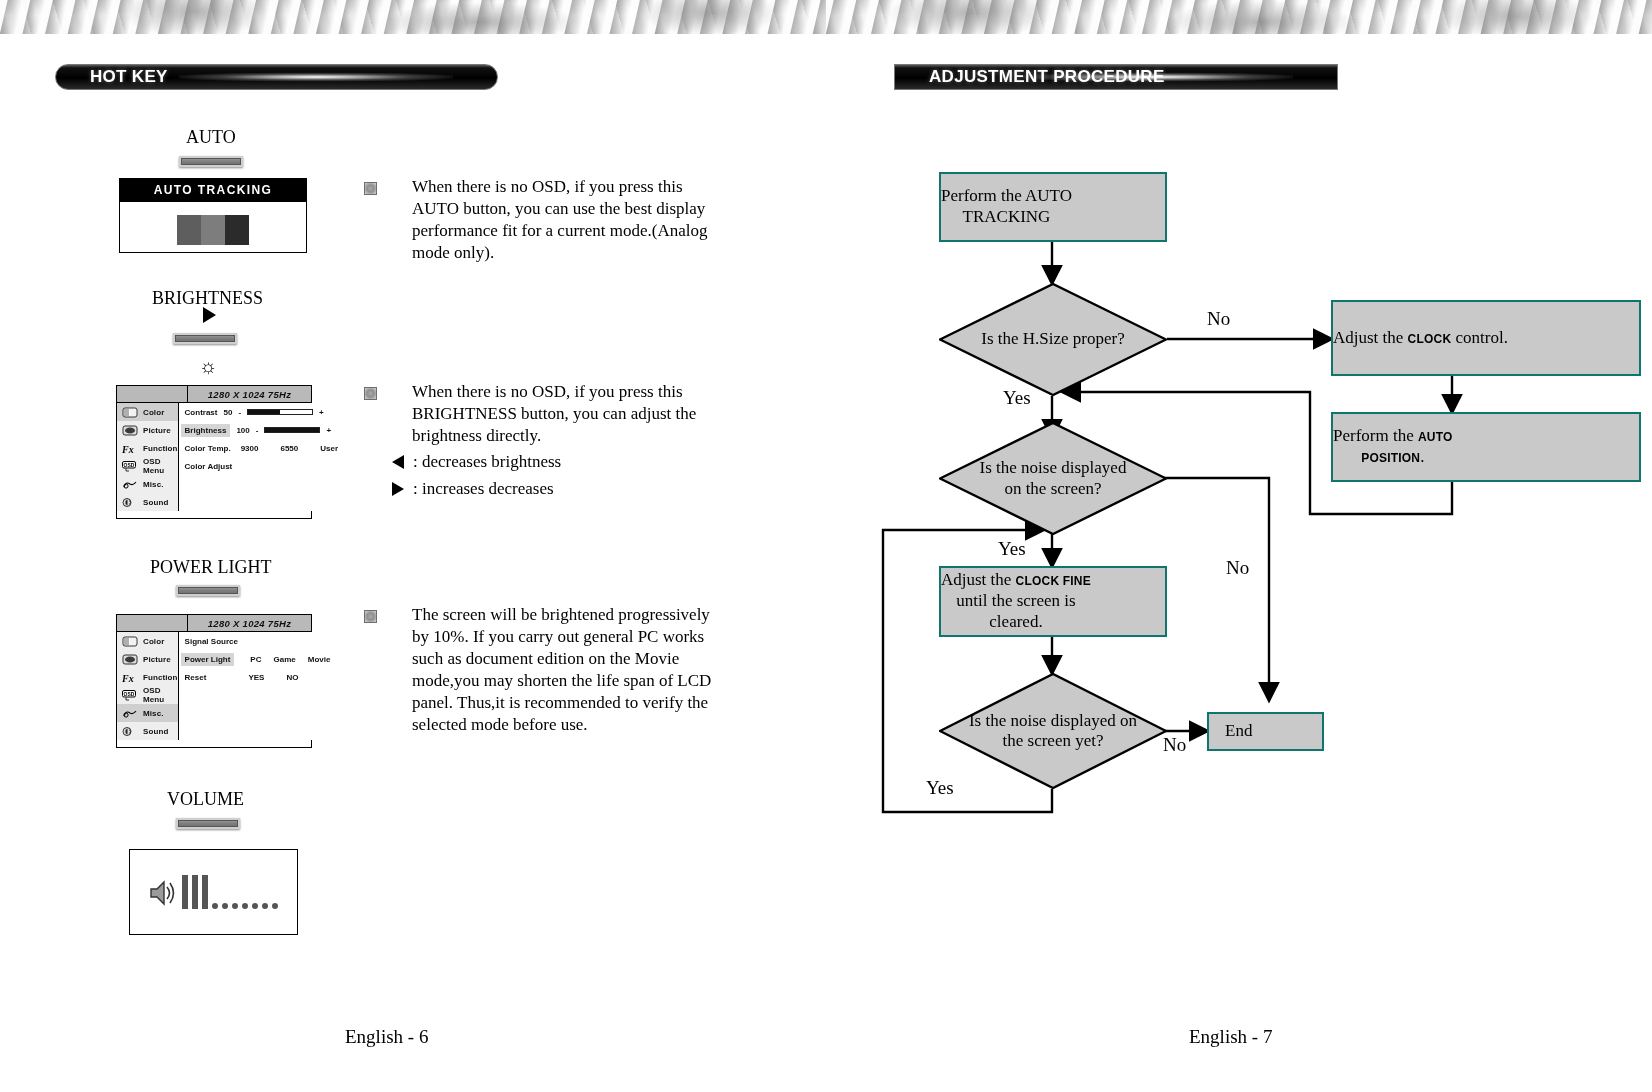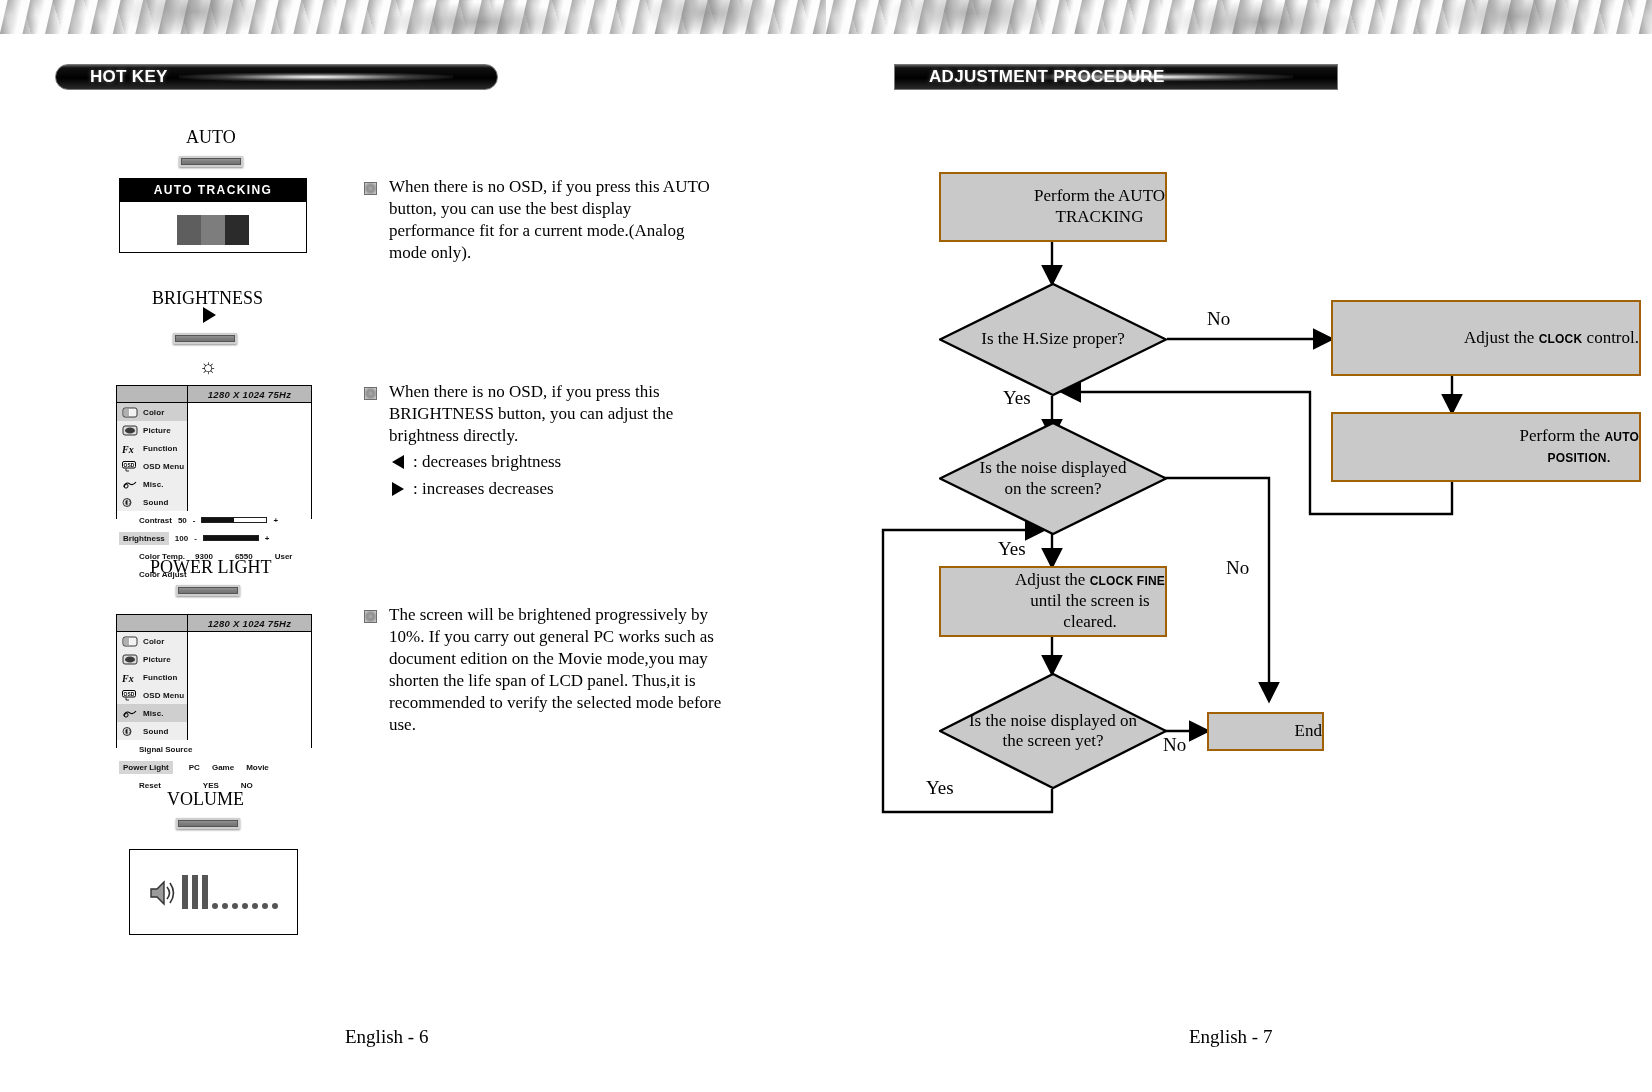--- a/index.html
+++ b/index.html
@@ -70,21 +70,21 @@
   .arrow-right{
     position:absolute;width:0;height:0;
     border-top:8px solid transparent;border-bottom:8px solid transparent;
     border-left:13px solid #000;
   }
   .sun{position:absolute;font-size:20px;line-height:1;color:#000;}
 
   
   .bullet{
     position:absolute;
-    display:flex;align-items:flex-start;gap:12px;
+    display:flex;align-items:flex-start;gap:35px;
   }
   .bullet .sq{
     width:13px;height:13px;flex:0 0 13px;margin-top:6px;
     background:radial-gradient(circle at 50% 50%, #a9a9a9 0%, #8f8f8f 45%, #d7d7d7 100%);
     border:1px solid #6e6e6e;
     box-sizing:border-box;
   }
   .bullet p{
     margin:0;font-size:17px;line-height:1.30;color:#000;
     font-family:"Liberation Serif",serif;
@@ -109,48 +109,48 @@
 
   
   .osd{position:absolute;border:1px solid #000;box-sizing:border-box;background:#fff;
        font-family:"Liberation Sans",sans-serif;}
   .osd-title{
     background:#b9b9b9;height:17px;display:flex;align-items:center;
     border-bottom:1px solid #000;box-sizing:border-box;
   }
   .osd-title .spacer{width:71px;height:100%;border-right:1px solid #000;box-sizing:border-box;background:#b9b9b9;}
   .osd-title .res{flex:1;text-align:center;font-size:9.5px;font-weight:bold;color:#111;letter-spacing:.3px;font-style:italic;}
-  .osd-main{display:flex;flex-direction:column;}
+  .osd-main{display:flex;}
   .osd-side{
     width:71px;border-right:1px solid #000;box-sizing:border-box;background:#eee;
   }
   .osd-item{display:flex;align-items:center;gap:5px;height:18px;padding-left:5px;box-sizing:border-box;}
   .osd-item.sel{background:#cfcfcf;}
   .osd-item span.tx{font-size:8px;font-weight:bold;color:#111;letter-spacing:.1px;}
   .osd-right{flex:1;background:#fff;position:relative;}
   .osd-row{display:flex;align-items:center;height:18px;font-size:8px;font-weight:bold;color:#111;padding-left:6px;gap:6px;}
-  .osd-row .lab{white-space:nowrap;margin-left:16px;}
+  .osd-row .lab{white-space:nowrap;}
   .osd-row .lab.hl{background:#d5d5d5;padding:2px 4px;margin-left:-4px;}
   .slider{position:relative;display:flex;align-items:center;gap:3px;}
   .slider .track{height:6px;background:#fff;border:1px solid #222;position:relative;box-sizing:border-box;}
   .slider .fill{position:absolute;left:0;top:0;bottom:0;background:#111;}
   .mini{font-size:8px;font-weight:bold;}
   .ico{width:16px;height:11px;flex:0 0 16px;display:block;}
 
   
   .vol-panel{position:absolute;border:1px solid #000;background:#fff;box-sizing:border-box;}
   .vol-inner{position:absolute;left:18px;top:50%;transform:translateY(-50%);display:flex;align-items:flex-end;gap:4px;}
   .vol-bar{width:6px;height:34px;background:#555;}
   .vol-dot{width:6px;height:6px;border-radius:50%;background:#555;margin-bottom:0;}
 
   
   .fc{position:absolute;left:0;top:0;width:826px;height:1092px;pointer-events:none;}
   .node{
-    position:absolute;background:#c9c9c9;border:2px solid #a16207;
-    box-sizing:border-box;display:flex;align-items:center;justify-content:flex-end;
+    position:absolute;background:#c9c9c9;border:2px solid #0f766e;
+    box-sizing:border-box;display:flex;align-items:center;justify-content:flex-start;
     text-align:center;font-family:"Liberation Serif",serif;font-size:17px;color:#000;
     line-height:1.22;
   }
   .node b{font-family:"Liberation Sans",sans-serif;font-size:12px;letter-spacing:.2px;}
   .dia{position:absolute;}
   .dia .lbl{
     position:absolute;left:0;top:0;width:100%;height:100%;
     display:flex;align-items:center;justify-content:center;text-align:center;
     font-family:"Liberation Serif",serif;font-size:17px;color:#000;line-height:1.18;
   }

